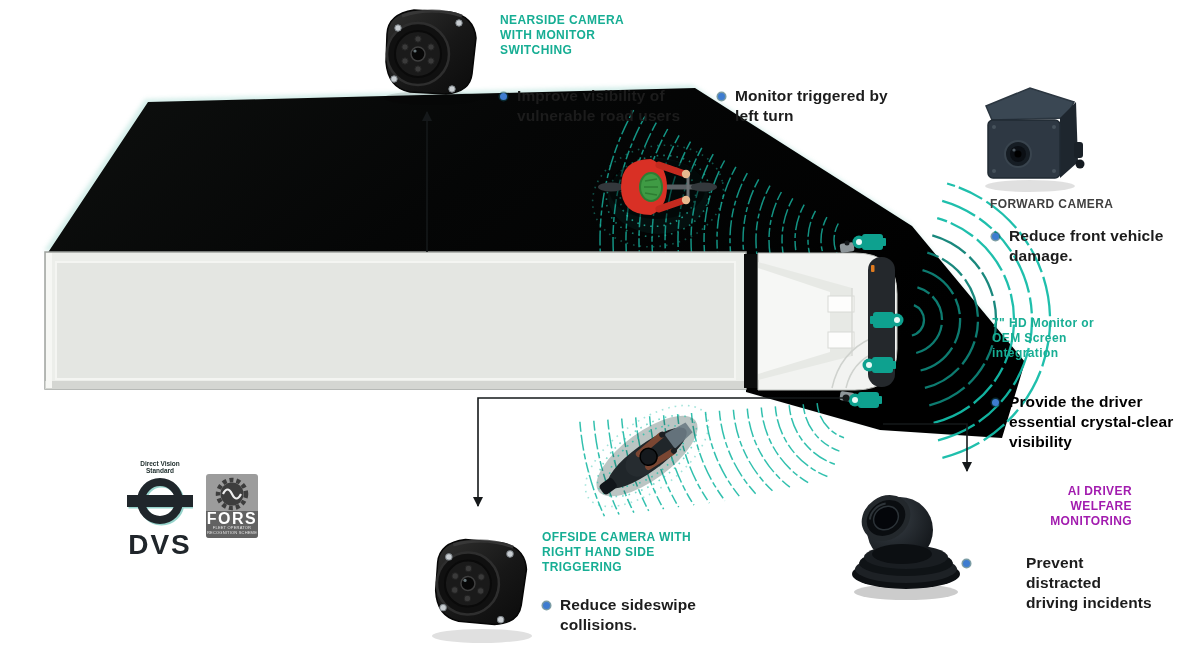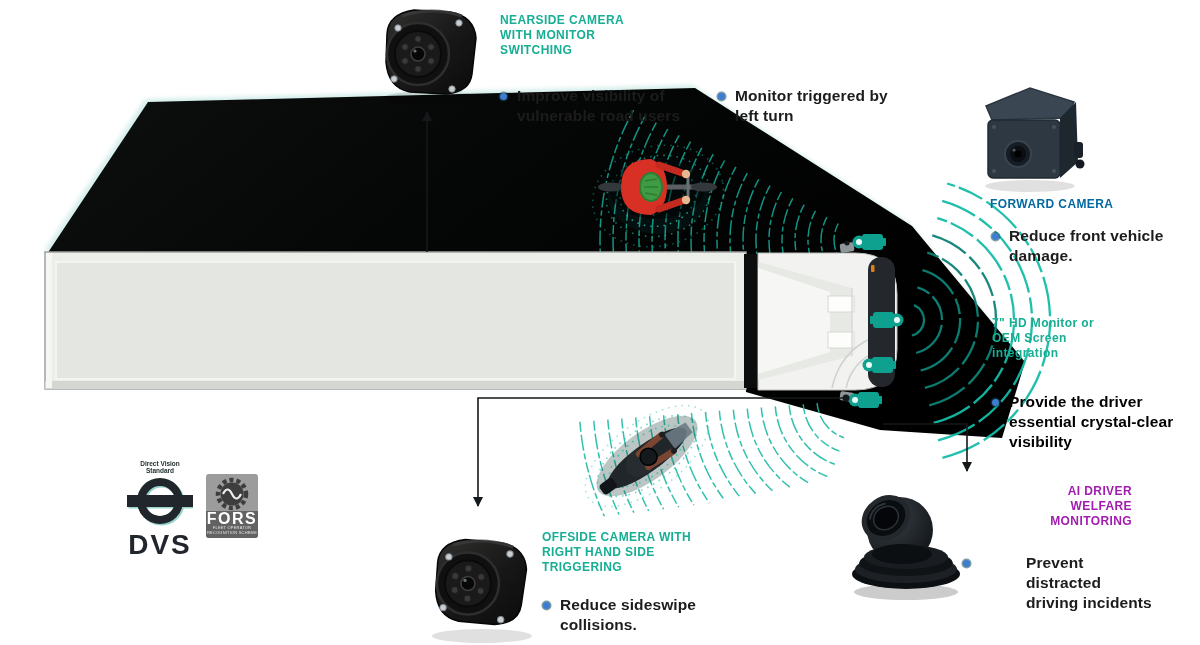--- a/index.html
+++ b/index.html
@@ -215,21 +215,21 @@
   <span class="dot" style="background: rgb(62, 124, 208);"></span>
   <span class="btxt" style="color: rgb(28, 28, 28);">Improve visibility of
 vulnerable road users</span>
 </div>
 <div class="bullet" style="left:718px;top:86px;width:210px">
   <span class="dot" style="background: rgb(62, 124, 208);"></span>
   <span class="btxt" style="color: rgb(28, 28, 28);">Monitor triggered by
 left turn</span>
 </div>
 
-<div class="t-title" style="left: 990px; top: 197px; width: 210px; color: #0369a1;">FORWARD CAMERA</div>
+<div class="t-title" style="left: 990px; top: 197px; width: 210px; color: #404040;">FORWARD CAMERA</div>
 <div class="bullet" style="left:992px;top:226px;width:200px">
   <span class="dot" style="background: rgb(62, 124, 208);"></span>
   <span class="btxt" style="color: rgb(28, 28, 28);">Reduce front vehicle
 damage.</span>
 </div>
 
 <div class="t-title" style="left: 992px; top: 316px; width: 180px; color: rgb(23, 174, 148);">7" HD Monitor or
 OEM Screen
 integration</div>
 <div class="bullet" style="left:992px;top:392px;width:200px">

